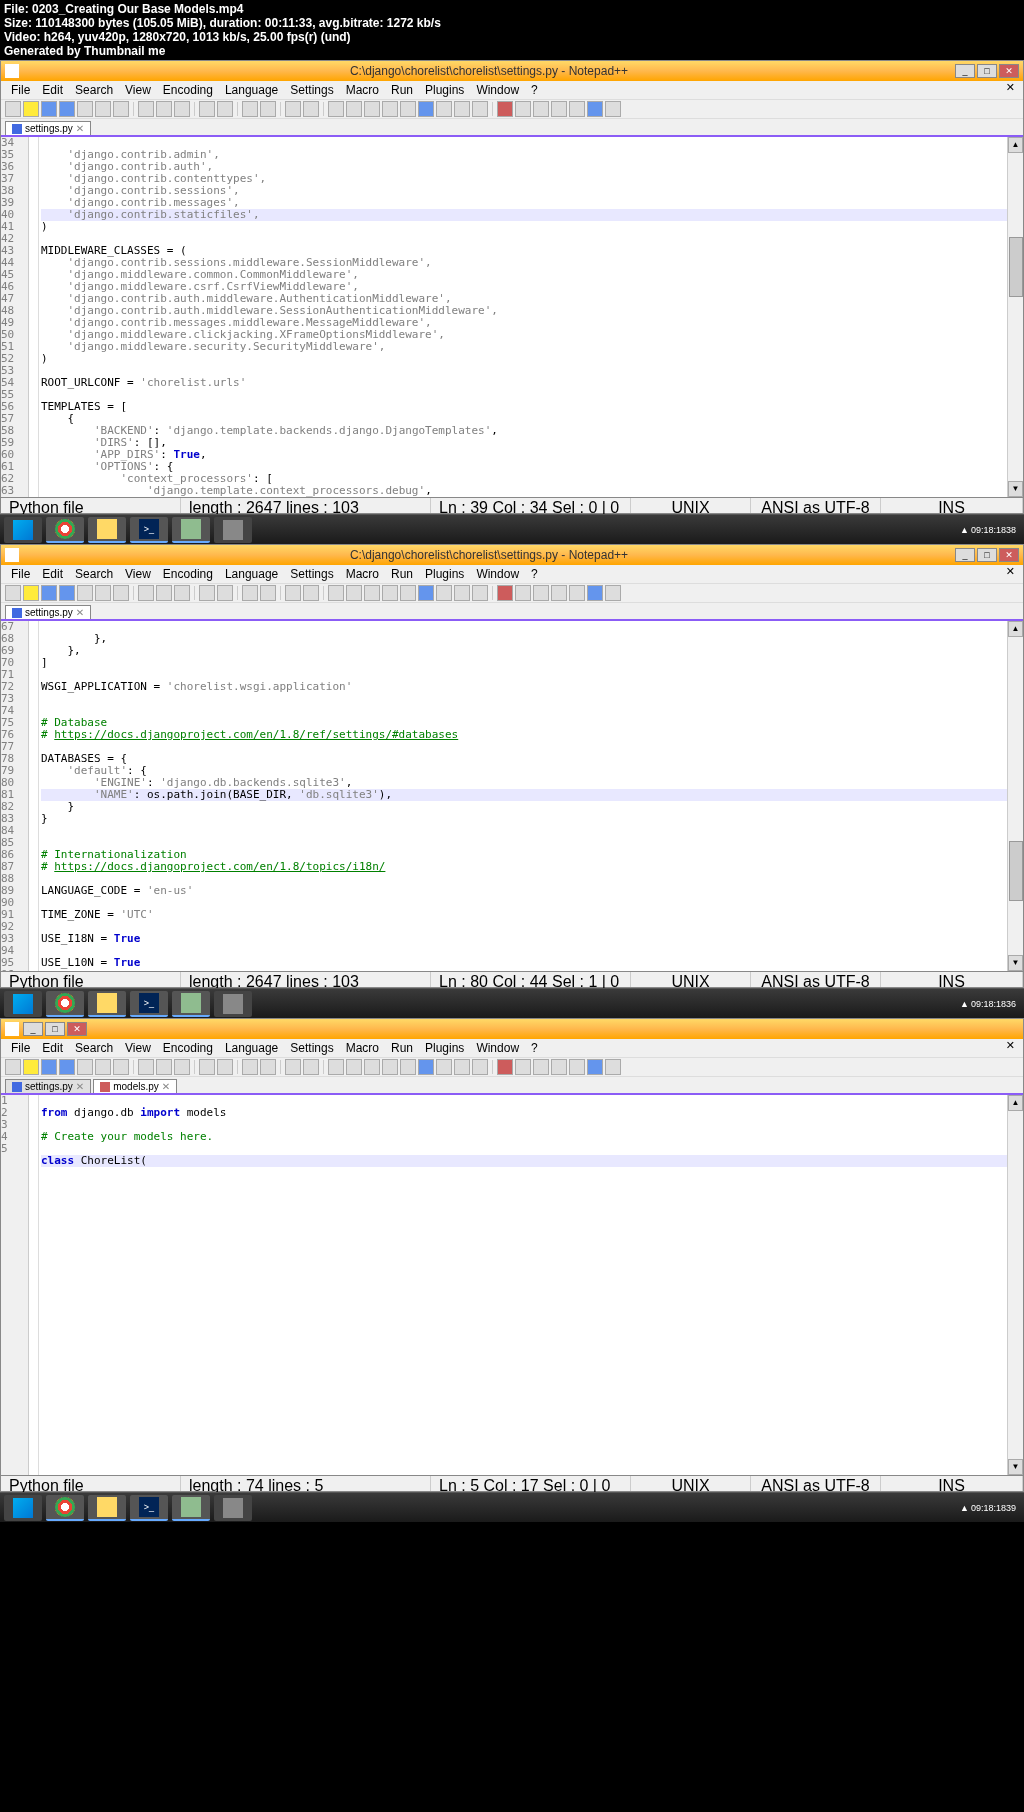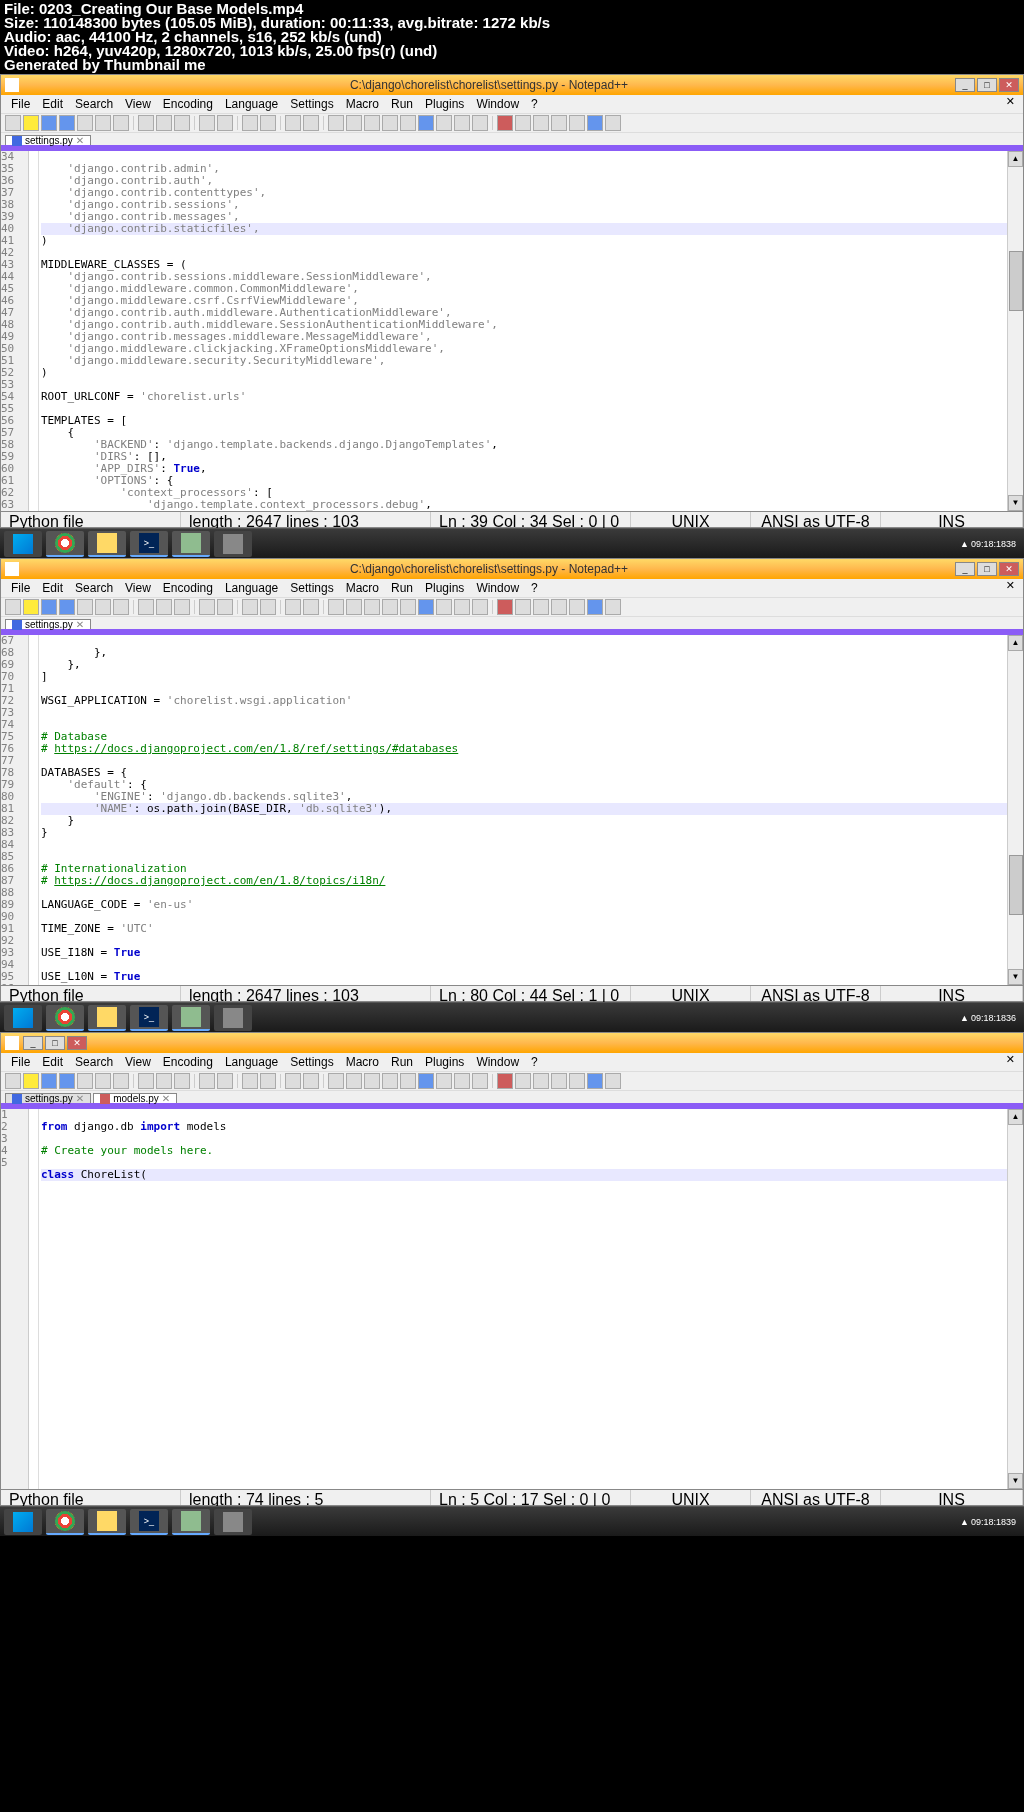--- a/index.html
+++ b/index.html
@@ -1,33 +1,33 @@
 <!DOCTYPE html>
 <html><head>
 <meta charset="utf-8">
 <style>
 *{margin:0;padding:0;box-sizing:border-box}
 body{font-family:Tahoma,Arial,sans-serif;font-size:11px;background:#000;width:1024px}
-.black-header{background:#000;color:#fff;padding:2px 4px;font-family:Verdana,Arial;font-weight:bold;font-size:15px;line-height:14px}
+.black-header{background:#000;color:#fff;padding:2px 4px;font-family:Verdana,Arial;font-weight:bold;font-size:12px;line-height:14px}
 .npp-window{background:#f0f0f0;border:1px solid #888}
 .title-bar{background:linear-gradient(#ffd966,#ffb84d,#ffa500);height:20px;display:flex;align-items:center;padding:0 4px;position:relative}
 .title-bar-icon{width:14px;height:14px;background:#fff;margin-right:4px}
 .title-text{flex:1;text-align:center;font-size:12px;color:#333}
 .window-controls{display:flex;gap:2px}
 .wc-btn{width:20px;height:14px;background:#ddd;border:1px solid #888;font-size:9px;text-align:center;line-height:12px;cursor:pointer}
 .wc-close{background:#cd5c5c;color:#fff}
 .menu-bar{background:#f0f0f0;height:18px;display:flex;padding:0 4px;gap:0}
 .menu-item{padding:2px 6px;font-size:12px;cursor:pointer}
 .toolbar{background:#f0f0f0;height:20px;display:flex;align-items:center;padding:2px 4px;gap:2px;border-top:1px solid #ddd;border-bottom:1px solid #ddd}
 .tb-icon{width:16px;height:16px;background:#ddd;border:1px solid #aaa;cursor:pointer;display:inline-block}
 .tb-sep{width:1px;height:14px;background:#ccc;margin:0 2px}
 .tb-icon.blue{background:#6495ed}
 .tb-icon.red{background:#cd5c5c}
 .tb-icon.yellow{background:#ffeb3b}
-.tab-bar{background:#f0f0f0;height:18px;display:flex;padding:2px 16px 0 4px;border-bottom:6px solid #8b5cf6}
+.tab-bar{background:#f0f0f0;height:18px;display:flex;padding:2px 16px 0 4px;border-bottom:2px solid #8b5cf6}
 .file-tab{background:#fff;border:1px solid #888;border-bottom:none;padding:1px 6px;font-size:10px;display:flex;align-items:center;gap:3px;margin-right:2px}
 .file-tab.inactive{background:#e0e0e0}
 .tab-icon{width:10px;height:10px;background:#4169e1;display:inline-block}
 .tab-close{color:#888;font-size:10px;cursor:pointer}
 .editor{background:#fff;height:360px;overflow:hidden;position:relative;display:flex}
 .editor-tall{height:350px}
 .editor-models{height:380px}
 .gutter{width:28px;background:#f0f0f0;color:#808080;text-align:left;font-family:Consolas,monospace;font-size:11px;line-height:12px;padding-right:4px;border-right:1px solid #ccc}
 .fold-gutter{width:10px;background:#fff;border-right:1px solid #ddd}
 .code-area{flex:1;font-family:Consolas,monospace;font-size:11px;line-height:12px;padding-left:2px;white-space:pre;overflow:hidden}
@@ -55,21 +55,20 @@
 .c-comment{color:#008000}
 .c-link{color:#008000;text-decoration:underline}
 .c-class{color:#000}
 </style>
 </head>
 <body>
 
 <div class="black-header">
 <div>File: 0203_Creating Our Base Models.mp4</div>
 <div>Size: 110148300 bytes (105.05 MiB), duration: 00:11:33, avg.bitrate: 1272 kb/s</div>
-<div>Audio: aac, 44100 Hz, 2 channels, s16, 252 kb/s (und)</div>
 <div>Video: h264, yuv420p, 1280x720, 1013 kb/s, 25.00 fps(r) (und)</div>
 <div>Generated by Thumbnail me</div>
 </div>
 
 <div class="npp-window">
 <div class="title-bar">
 <span class="title-bar-icon"></span>
 <span class="title-text">C:\django\chorelist\chorelist\settings.py - Notepad++</span>
 <div class="window-controls">
 <span class="wc-btn">_</span>

